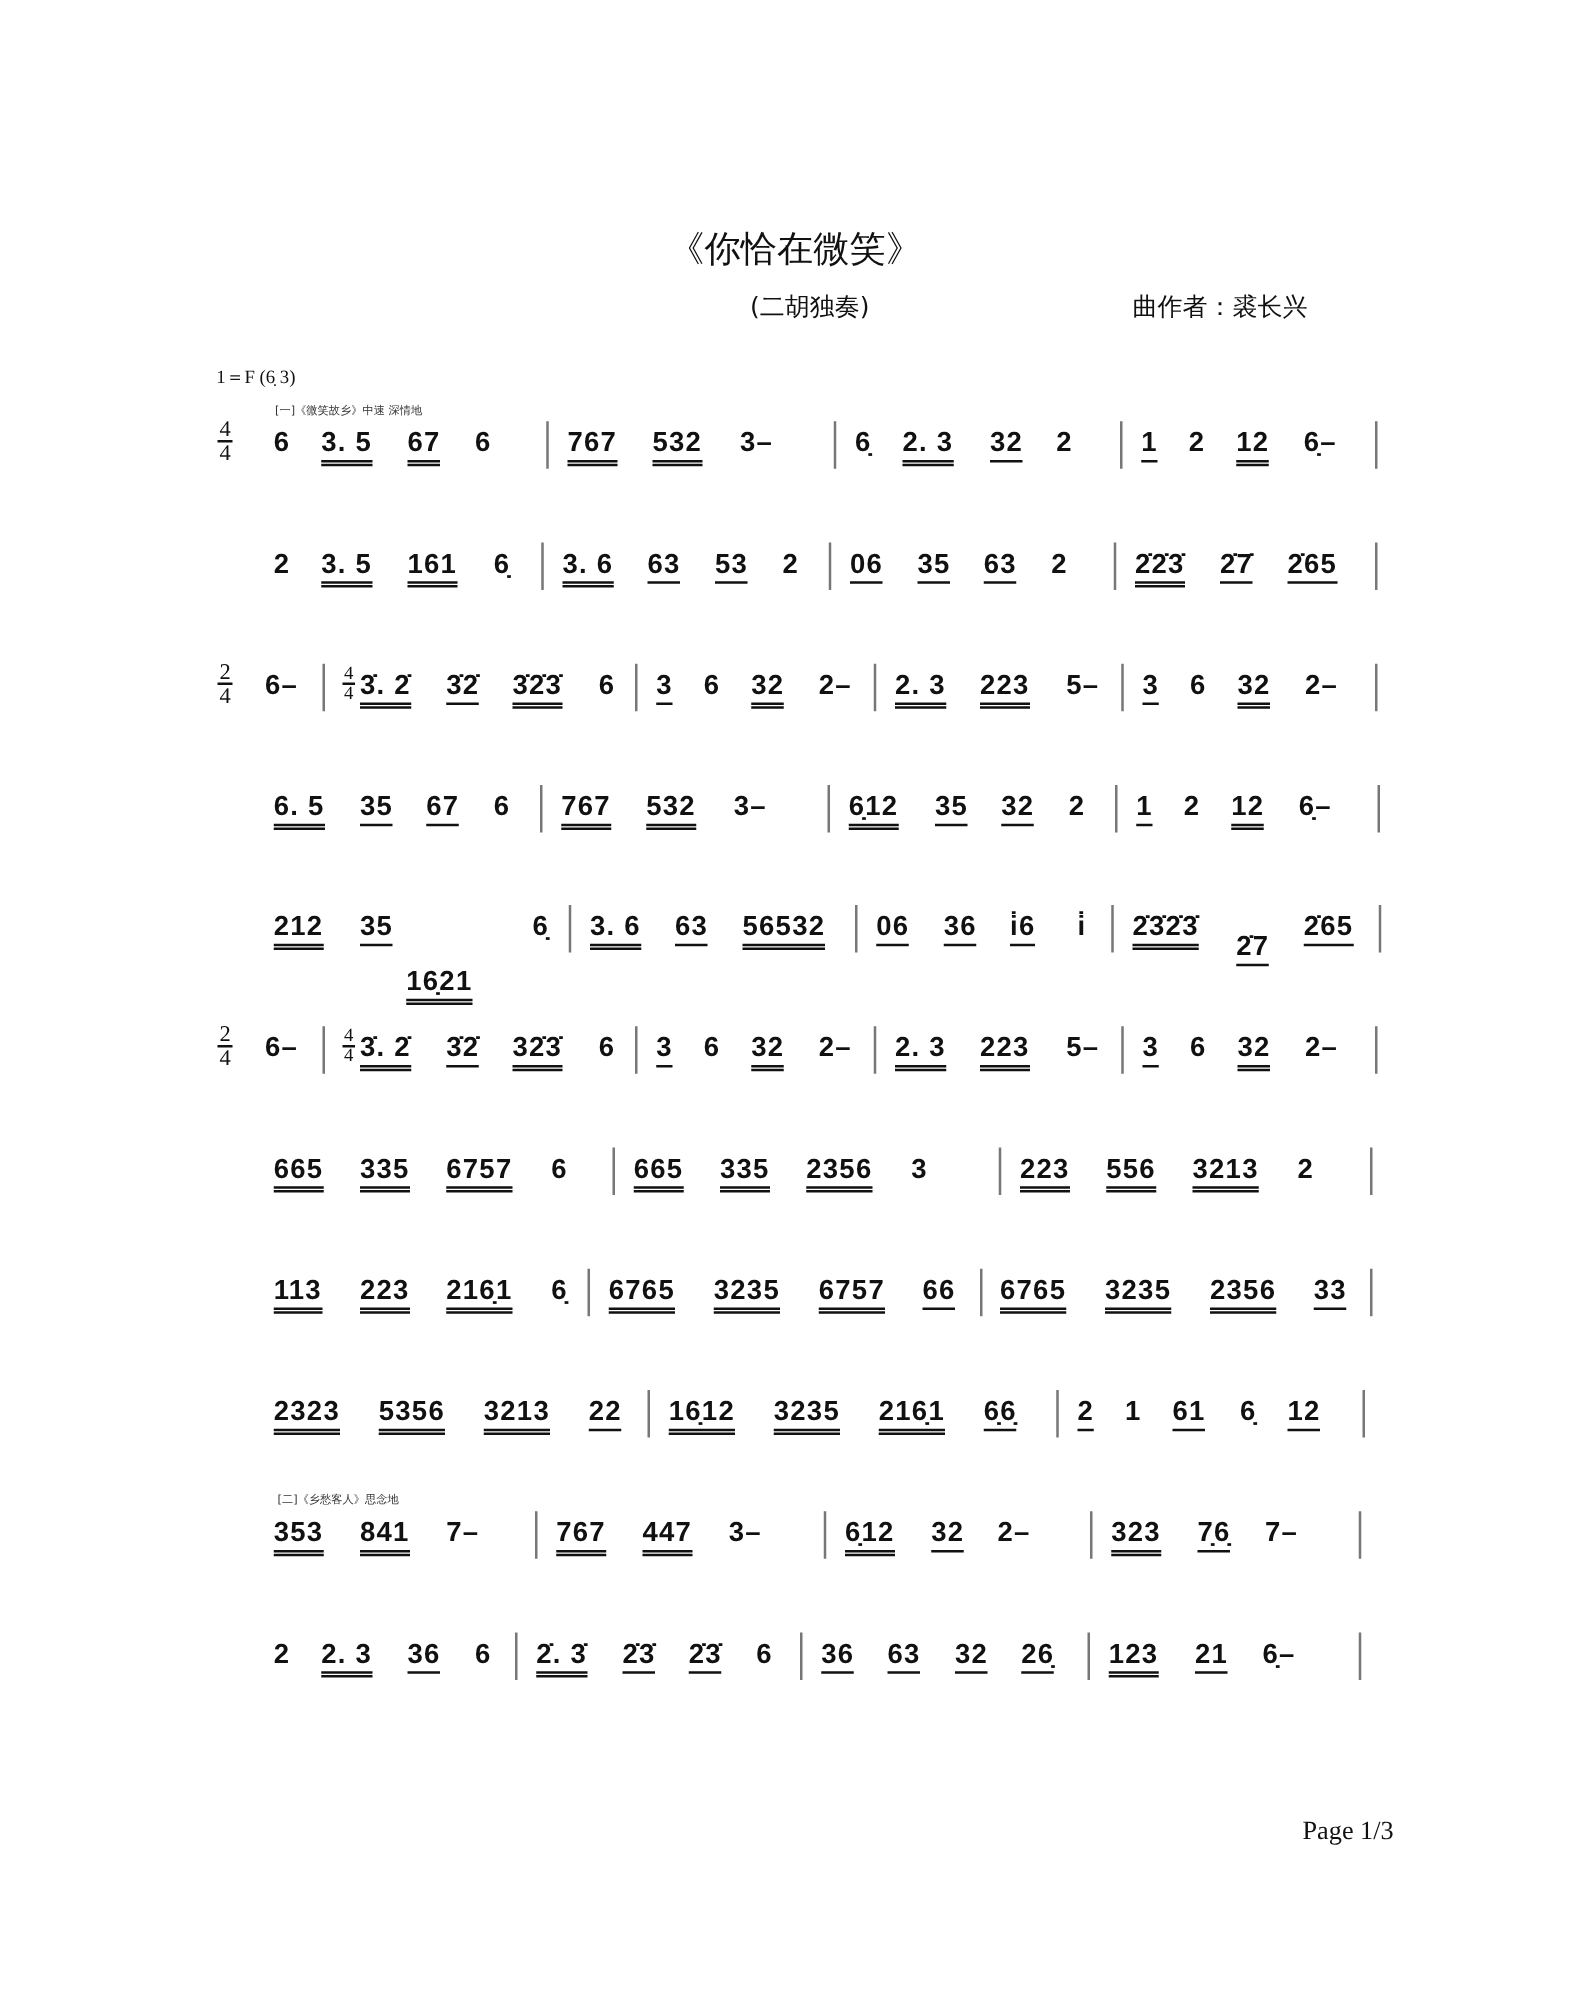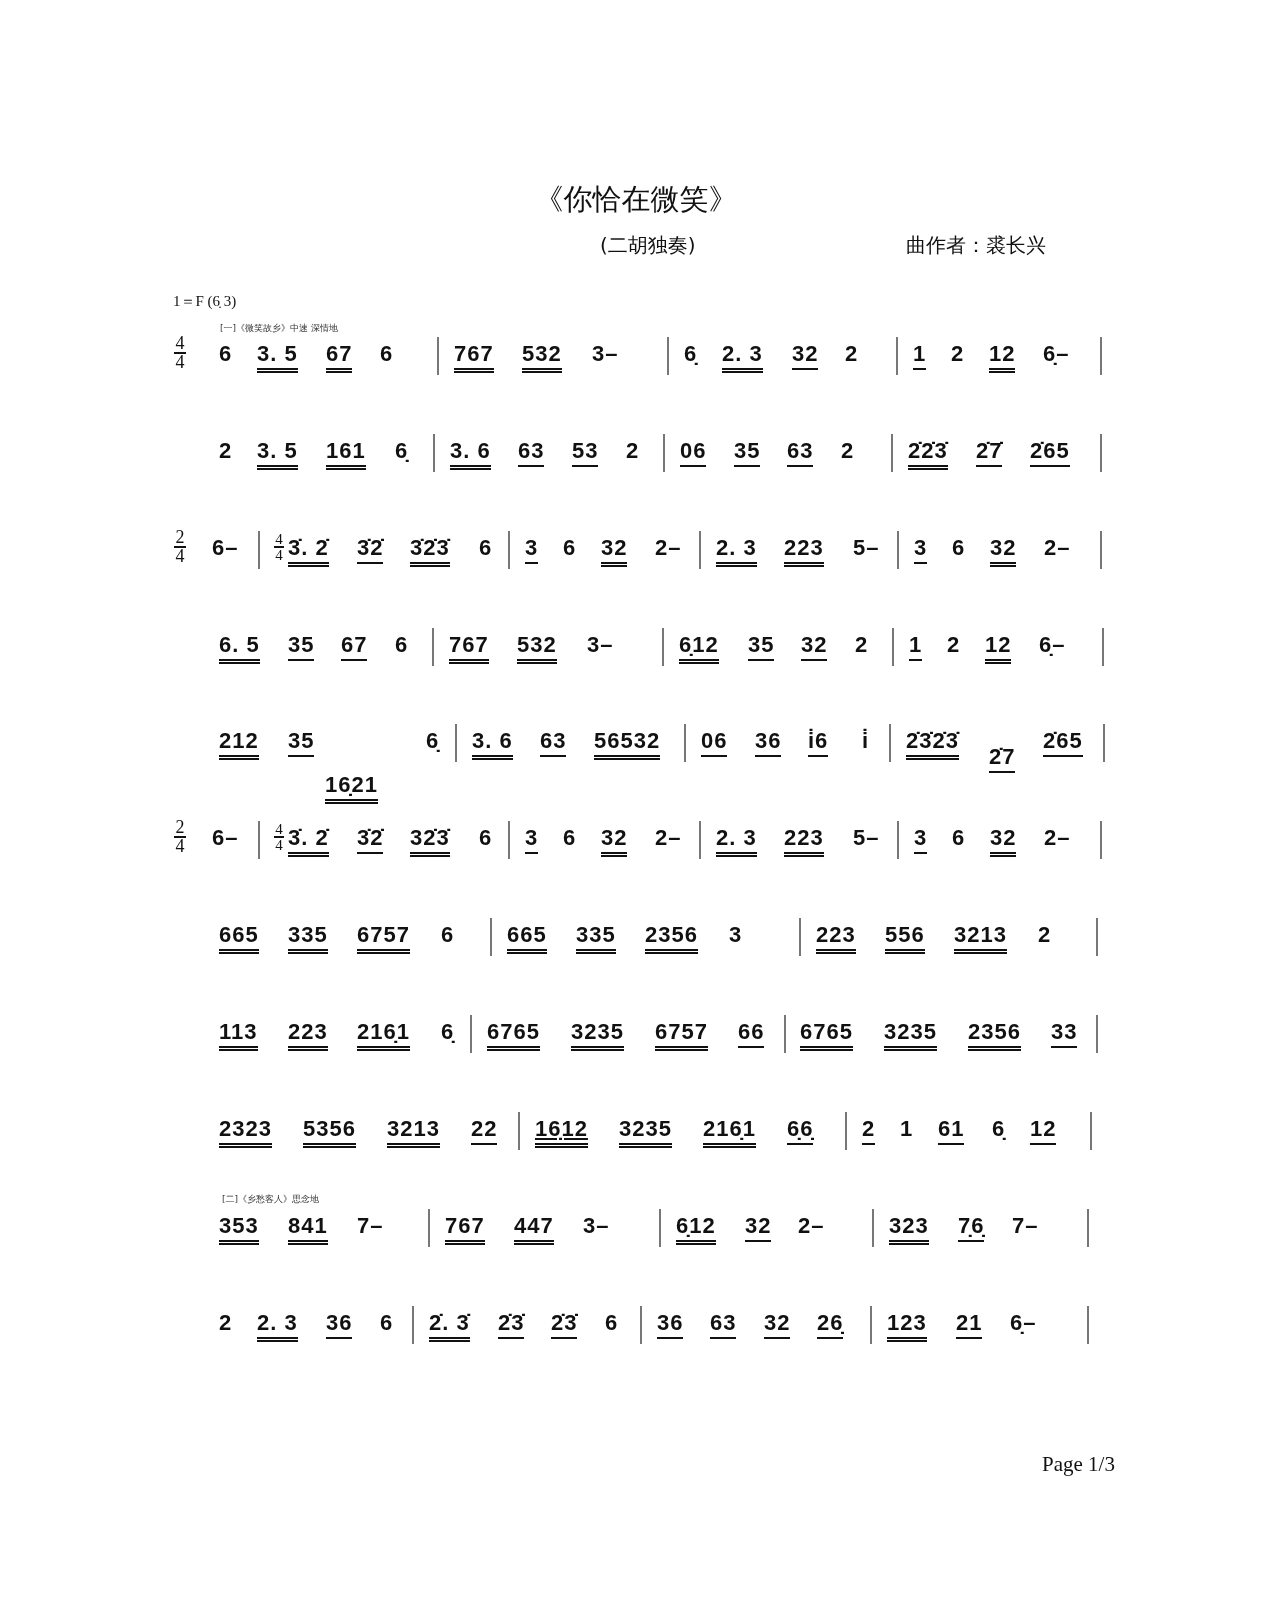--- a/index.html
+++ b/index.html
@@ -226,21 +226,21 @@
   <span class="note u1" style="left:1051px; top:8px;">33</span>
   <div class="barline" style="left:1096px; top:4px;"></div>
 </div>
 
 <div class="row" style="top:1108px;">
   <span class="note u2" style="left:219px; top:8px;">2323</span>
   <span class="note u2" style="left:303px; top:8px;">5356</span>
   <span class="note u2" style="left:387px; top:8px;">3213</span>
   <span class="note u1" style="left:471px; top:8px;">22</span>
   <div class="barline" style="left:518px; top:4px;"></div>
-  <span class="note u2" style="left:535px; top:8px;text-decoration:underline;">16̣12</span>
+  <span class="note u2" style="left:535px; top:8px;">16̣12</span>
   <span class="note u2" style="left:619px; top:8px;">3235</span>
   <span class="note u2" style="left:703px; top:8px;">216̣1</span>
   <span class="note u1" style="left:787px; top:8px;">6̣6̣</span>
   <div class="barline" style="left:845px; top:4px;"></div>
   <span class="note u1" style="left:862px; top:8px;">2</span>
   <span class="note" style="left:900px; top:8px;">1</span>
   <span class="note u1" style="left:938px; top:8px;">61</span>
   <span class="note" style="left:992px; top:8px;">6̣</span>
   <span class="note u1" style="left:1030px; top:8px;">12</span>
   <div class="barline" style="left:1090px; top:4px;"></div>

